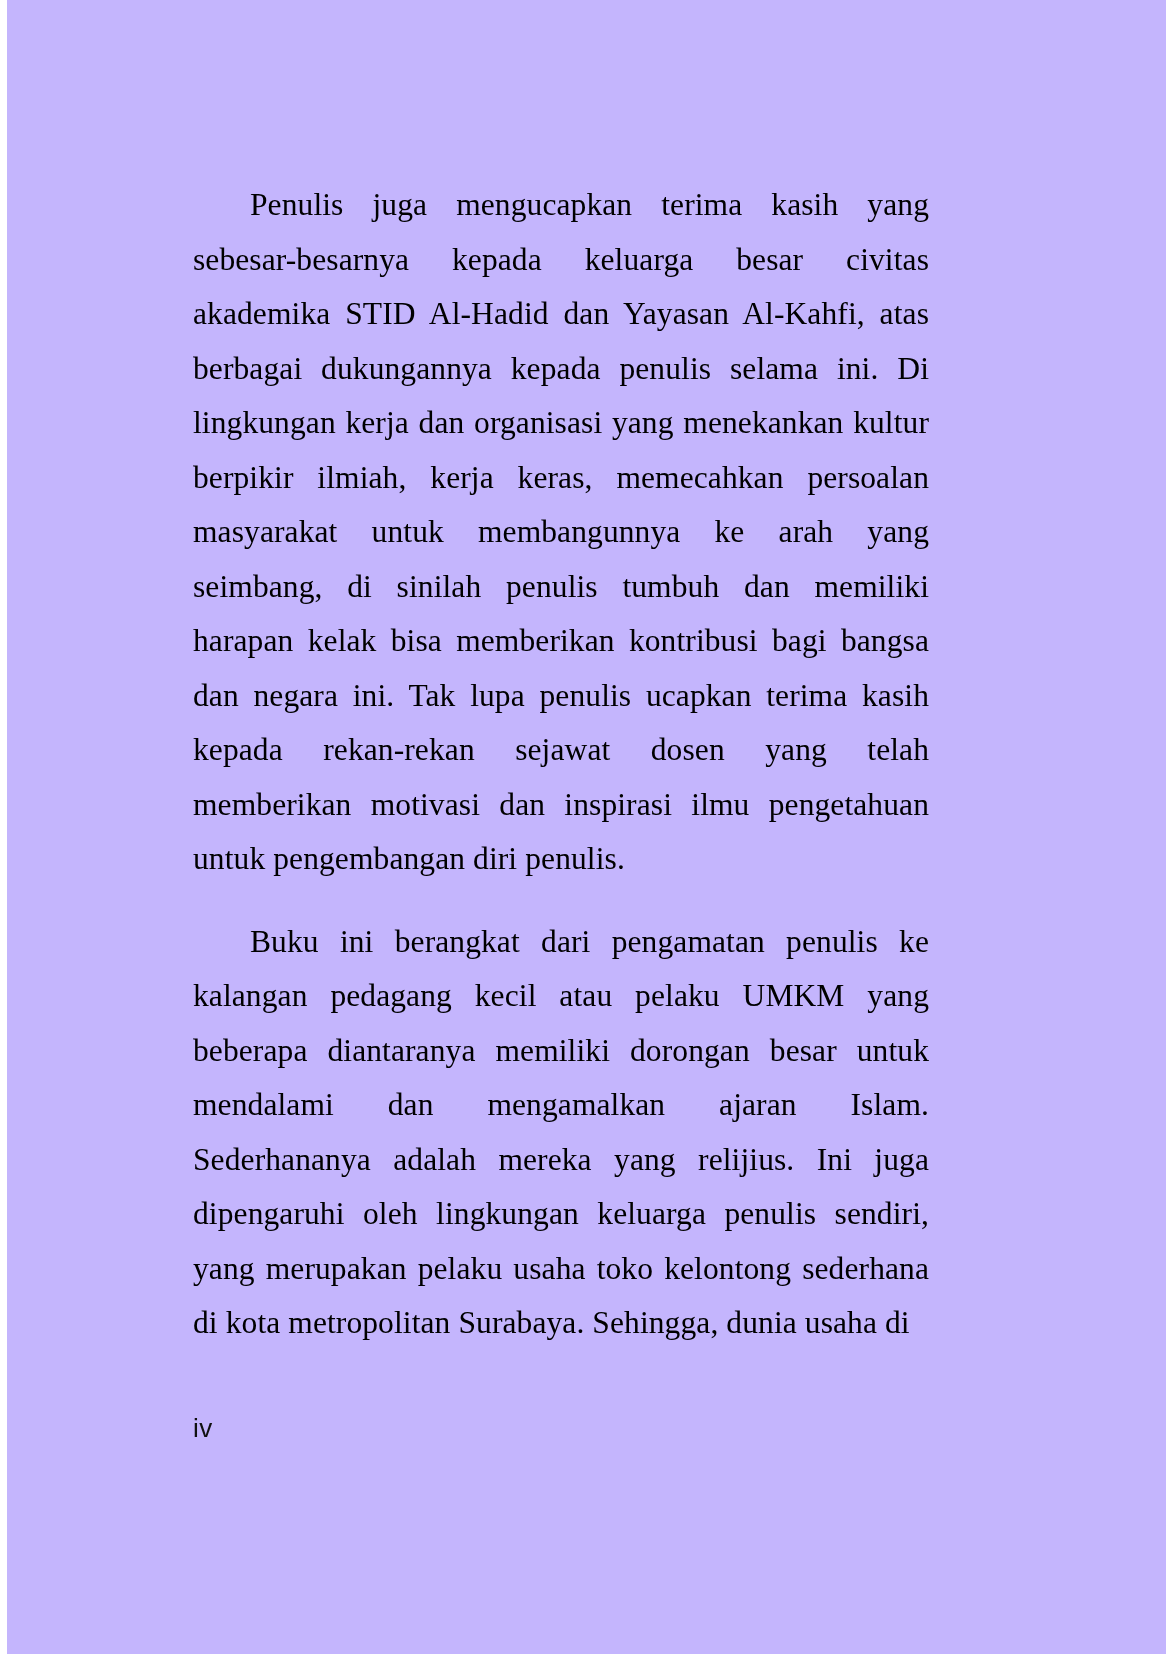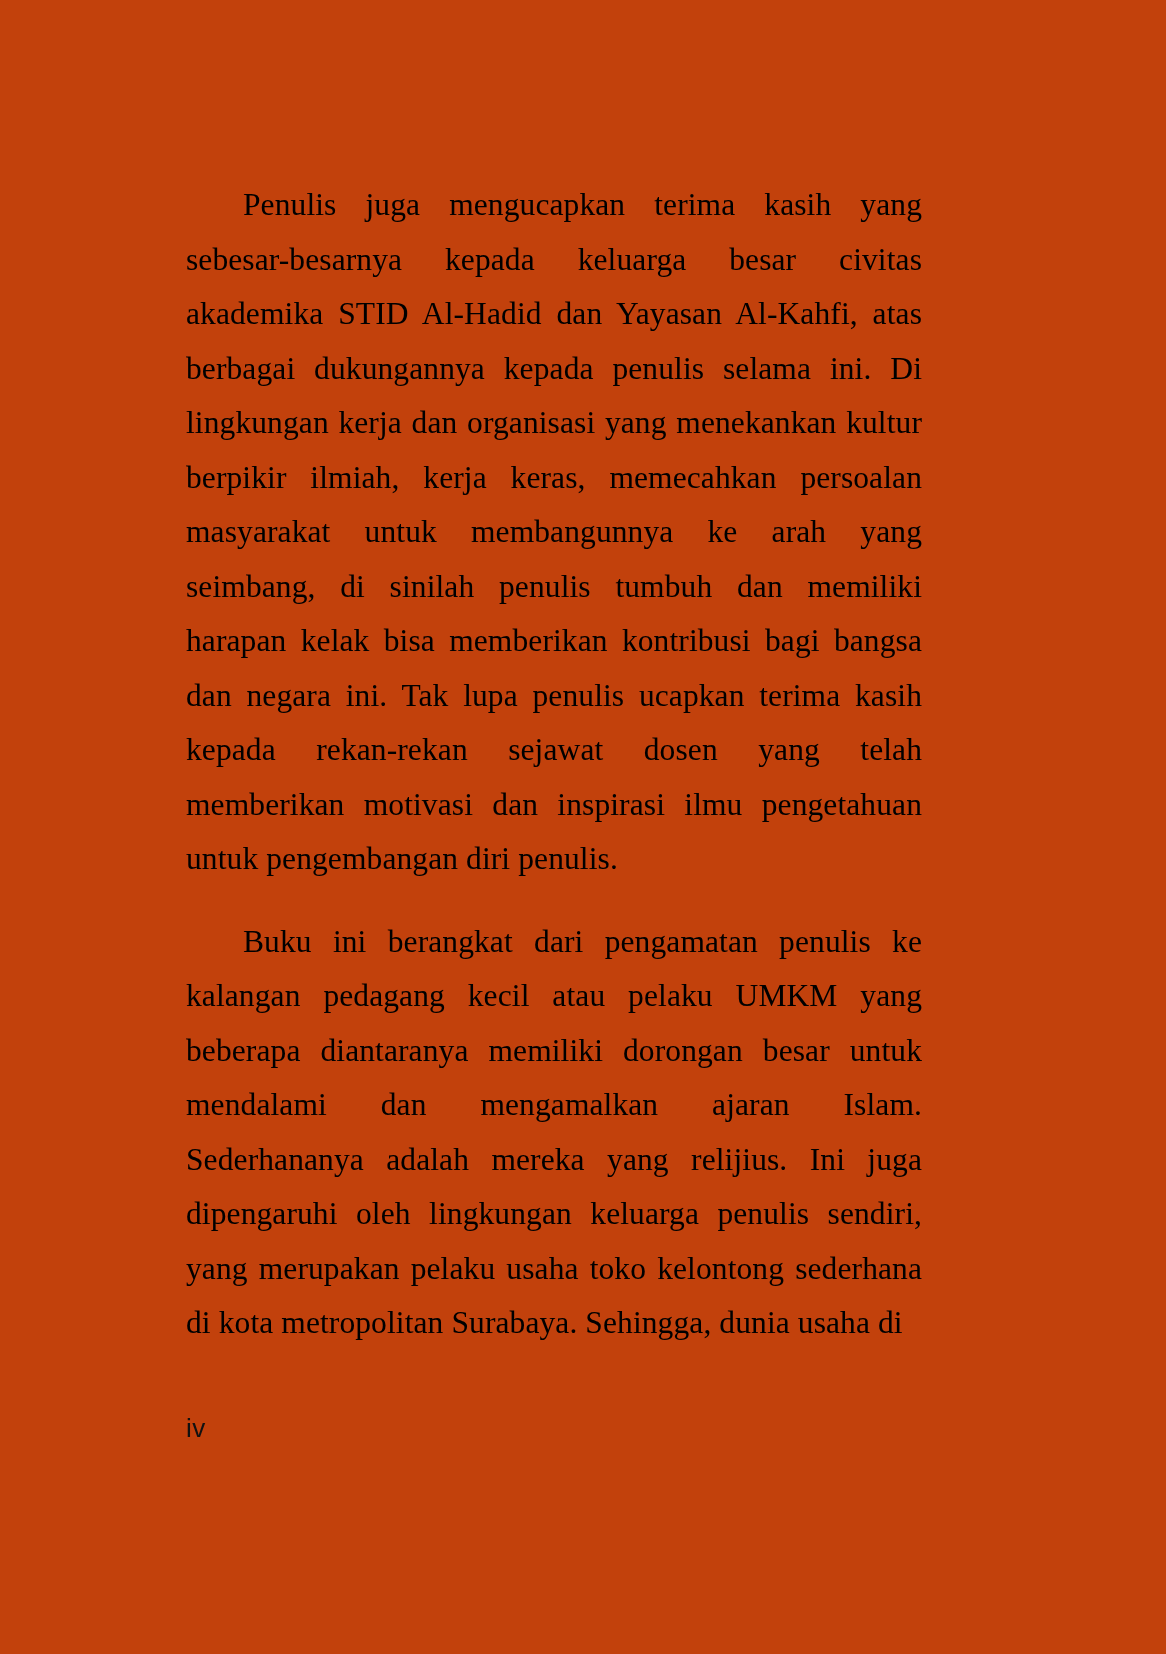--- a/index.html
+++ b/index.html
@@ -13,21 +13,22 @@
     position: relative;
     overflow: hidden;
     font-family: "Liberation Serif", "DejaVu Serif", serif;
     color: #000000;
     -webkit-font-smoothing: none;
   }
 
   .page {
     position: absolute;
     inset: 0;
-    background: #c2410c;
+    background: #c4b5fd;
+    margin-left: 7px;
   }
 
   .content-block {
     position: absolute;
     left: 186px;
     top: 178px;
     width: 736px;
   }
 
   .para {

